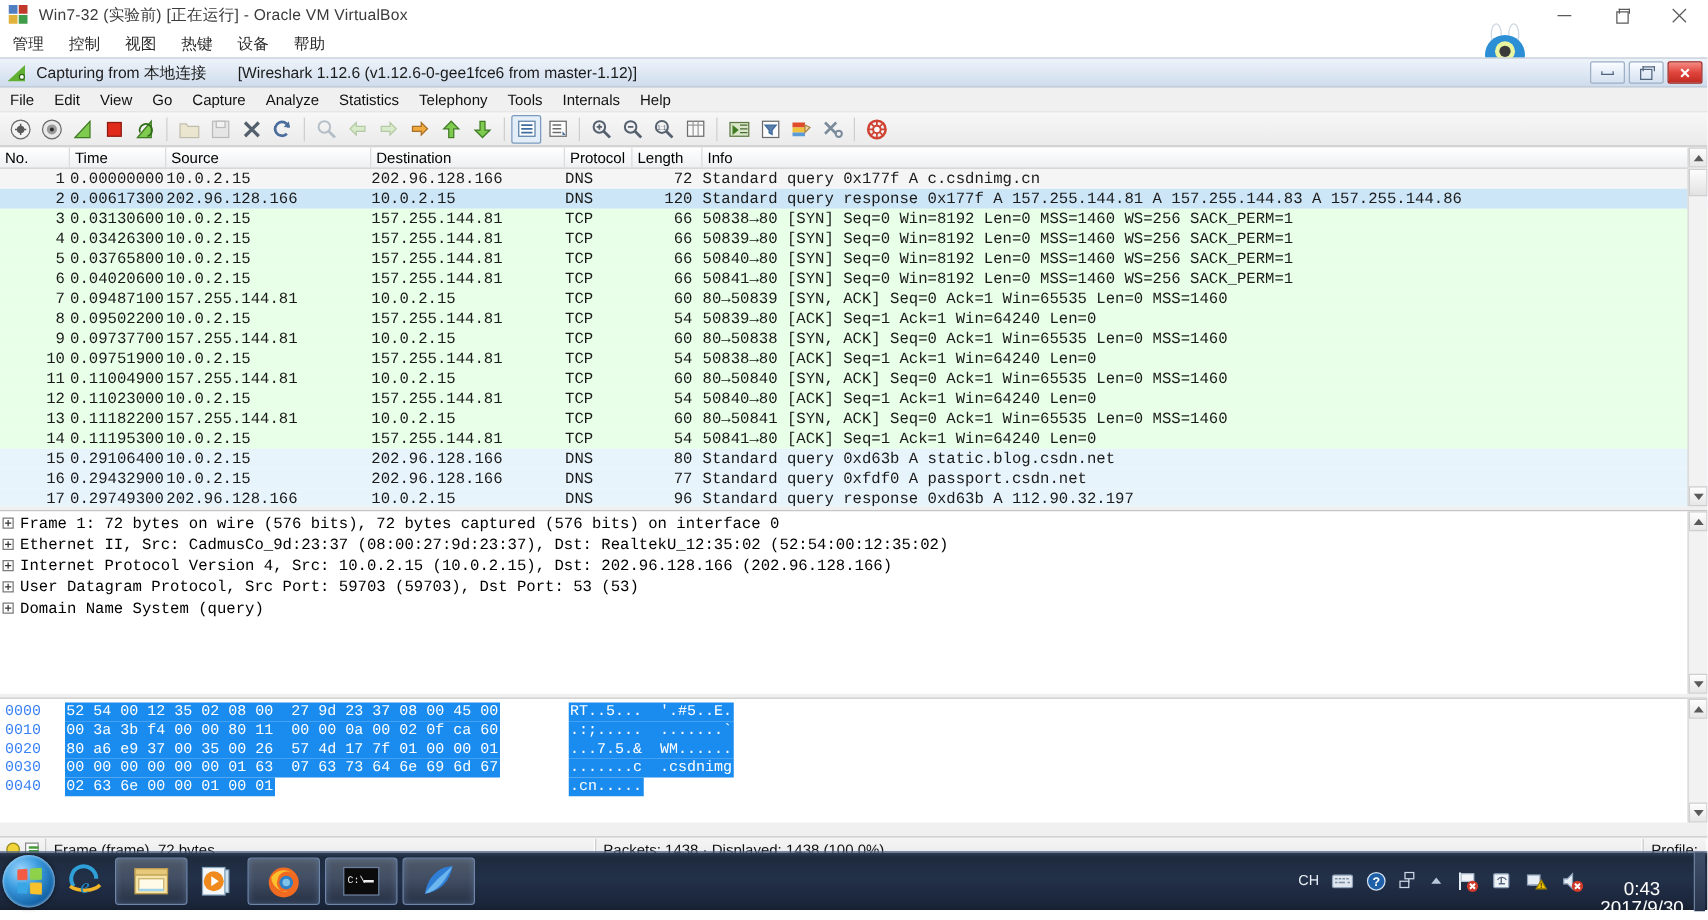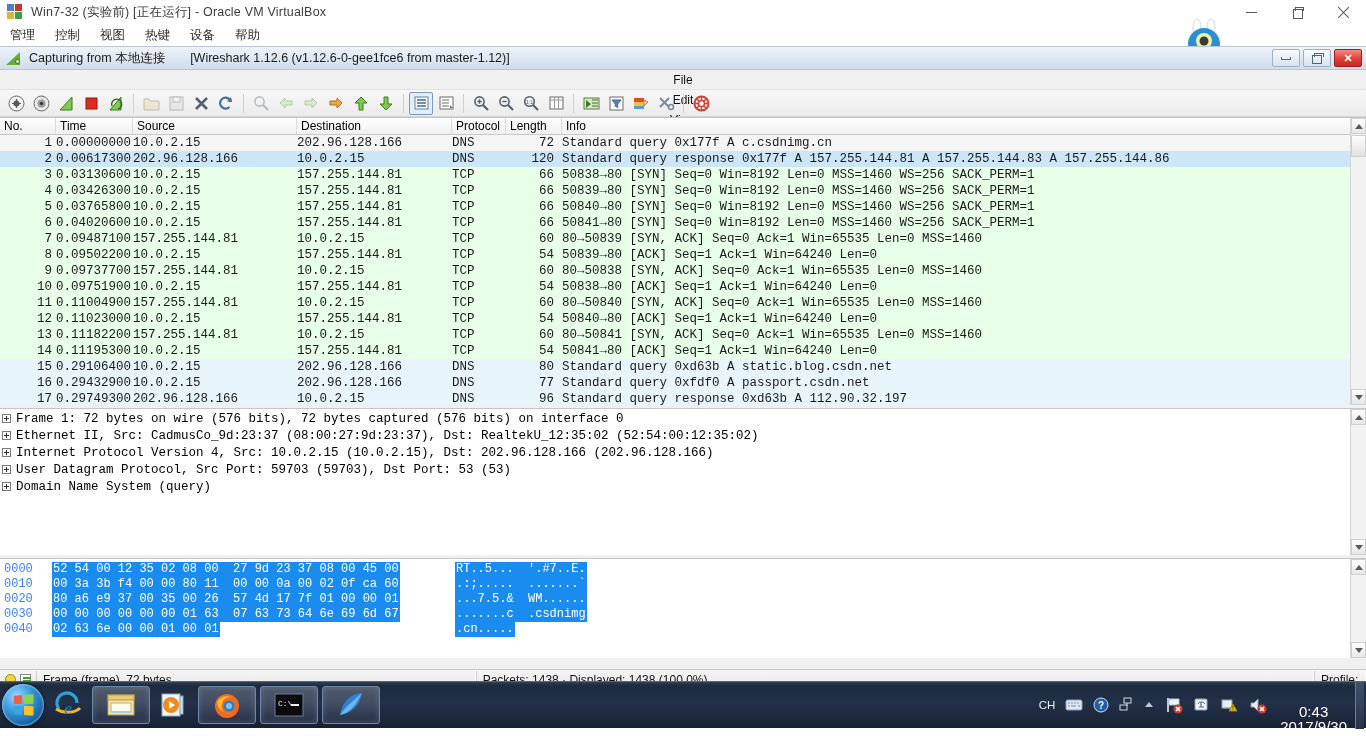--- a/index.html
+++ b/index.html
@@ -98,21 +98,20 @@
   }
   .ws-wbtn .mi { width: 10px; height: 3px; border:1px solid #51667e; border-top:none; }
   .ws-wbtn .mx { position: relative; width: 11px; height: 10px; }
   .ws-wbtn .mx:before { content:""; position:absolute; left:0; top:2px; width:8px; height:7px; border:1px solid #51667e; }
   .ws-wbtn .mx:after { content:""; position:absolute; left:2px; top:0; width:8px; height:3px; border:1px solid #51667e; border-bottom:none; }
 
   
   .ws-menubar {
     height: 20px; background: #f0f0f0; display: flex; align-items: center;
     border-bottom: 1px solid #e2e2e2;
-    flex-direction: column;
   }
   .ws-menu-item {
     font-size: 12px; color: #111; padding: 0 8px; line-height: 20px;
   }
 
   
   .ws-toolbar {
     height: 27px; background: linear-gradient(to bottom,#f7f7f7,#ebebeb);
     border-bottom: 1px solid #d4d4d4;
     display: flex; align-items: center; padding-left: 4px; gap: 1px;
@@ -731,21 +730,21 @@
         <div class="vs-arrow dn">
             <i class="tri-dn"></i>
           </div>
       </div>
     </div>
 
     <div class="hsplit"></div>
 
     <div class="pkt-bytes">
       <div id="hx-rows" style="padding-top:3px;">
-          <div class="hx-row"><span class="hx-off">0000</span><span class="hx-hex">52 54 00 12 35 02 08 00  27 9d 23 37 08 00 45 00</span><span class="hx-asc">RT..5...  '.#7..E.</span></div>
+          <div class="hx-row"><span class="hx-off">0000</span><span class="hx-hex">52 54 00 12 35 02 08 00  27 9d 23 37 08 00 45 00</span><span class="hx-asc">RT..5...  '.#5..E.</span></div>
           <div class="hx-row"><span class="hx-off">0010</span><span class="hx-hex">00 3a 3b f4 00 00 80 11  00 00 0a 00 02 0f ca 60</span><span class="hx-asc">.:;.....  .......`</span></div>
           <div class="hx-row"><span class="hx-off">0020</span><span class="hx-hex">80 a6 e9 37 00 35 00 26  57 4d 17 7f 01 00 00 01</span><span class="hx-asc">...7.5.&amp;  WM......</span></div>
           <div class="hx-row"><span class="hx-off">0030</span><span class="hx-hex">00 00 00 00 00 00 01 63  07 63 73 64 6e 69 6d 67</span><span class="hx-asc">.......c  .csdnimg</span></div>
           <div class="hx-row"><span class="hx-off">0040</span><span class="hx-hex">02 63 6e 00 00 01 00 01</span><span class="hx-asc">.cn.....</span></div>
         </div>
       <div class="vscroll">
         <div class="vs-arrow up">
             <i class="tri-up"></i>
           </div>
         <div class="vs-arrow dn">

